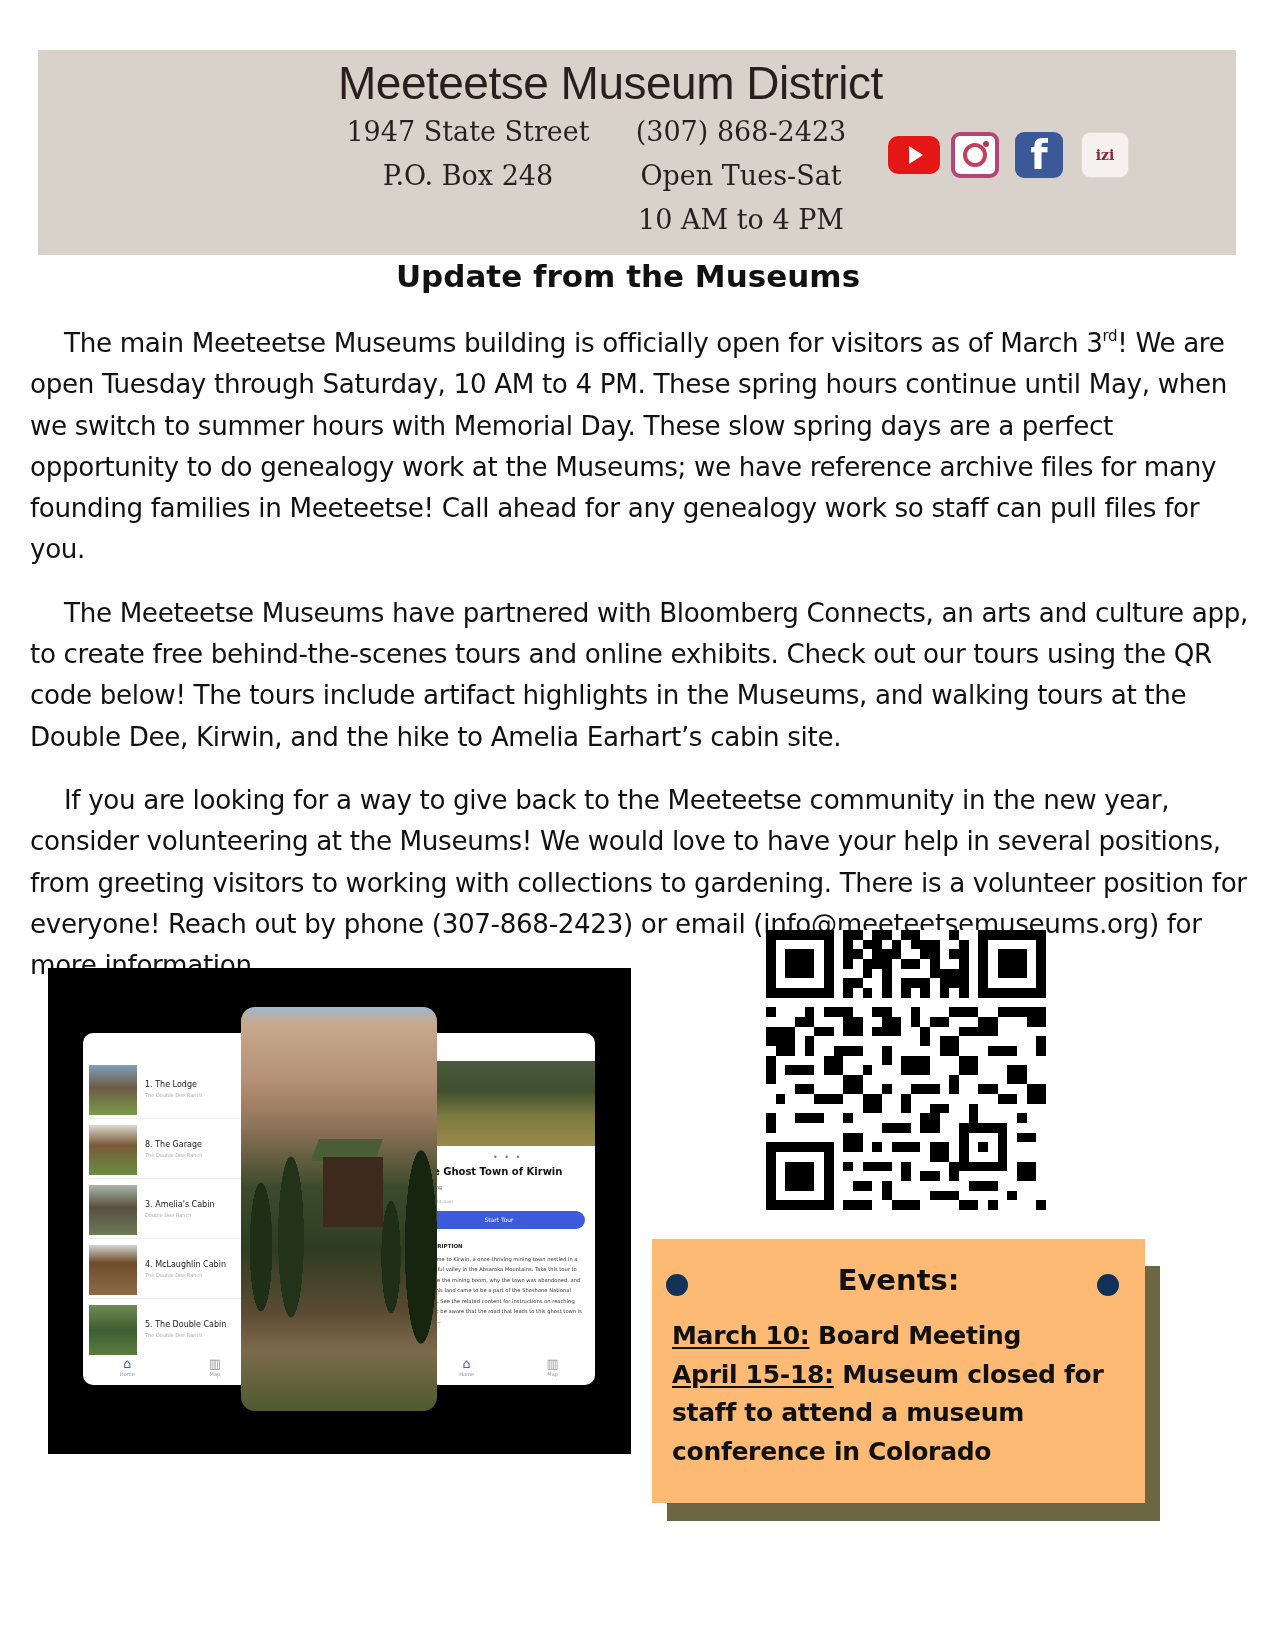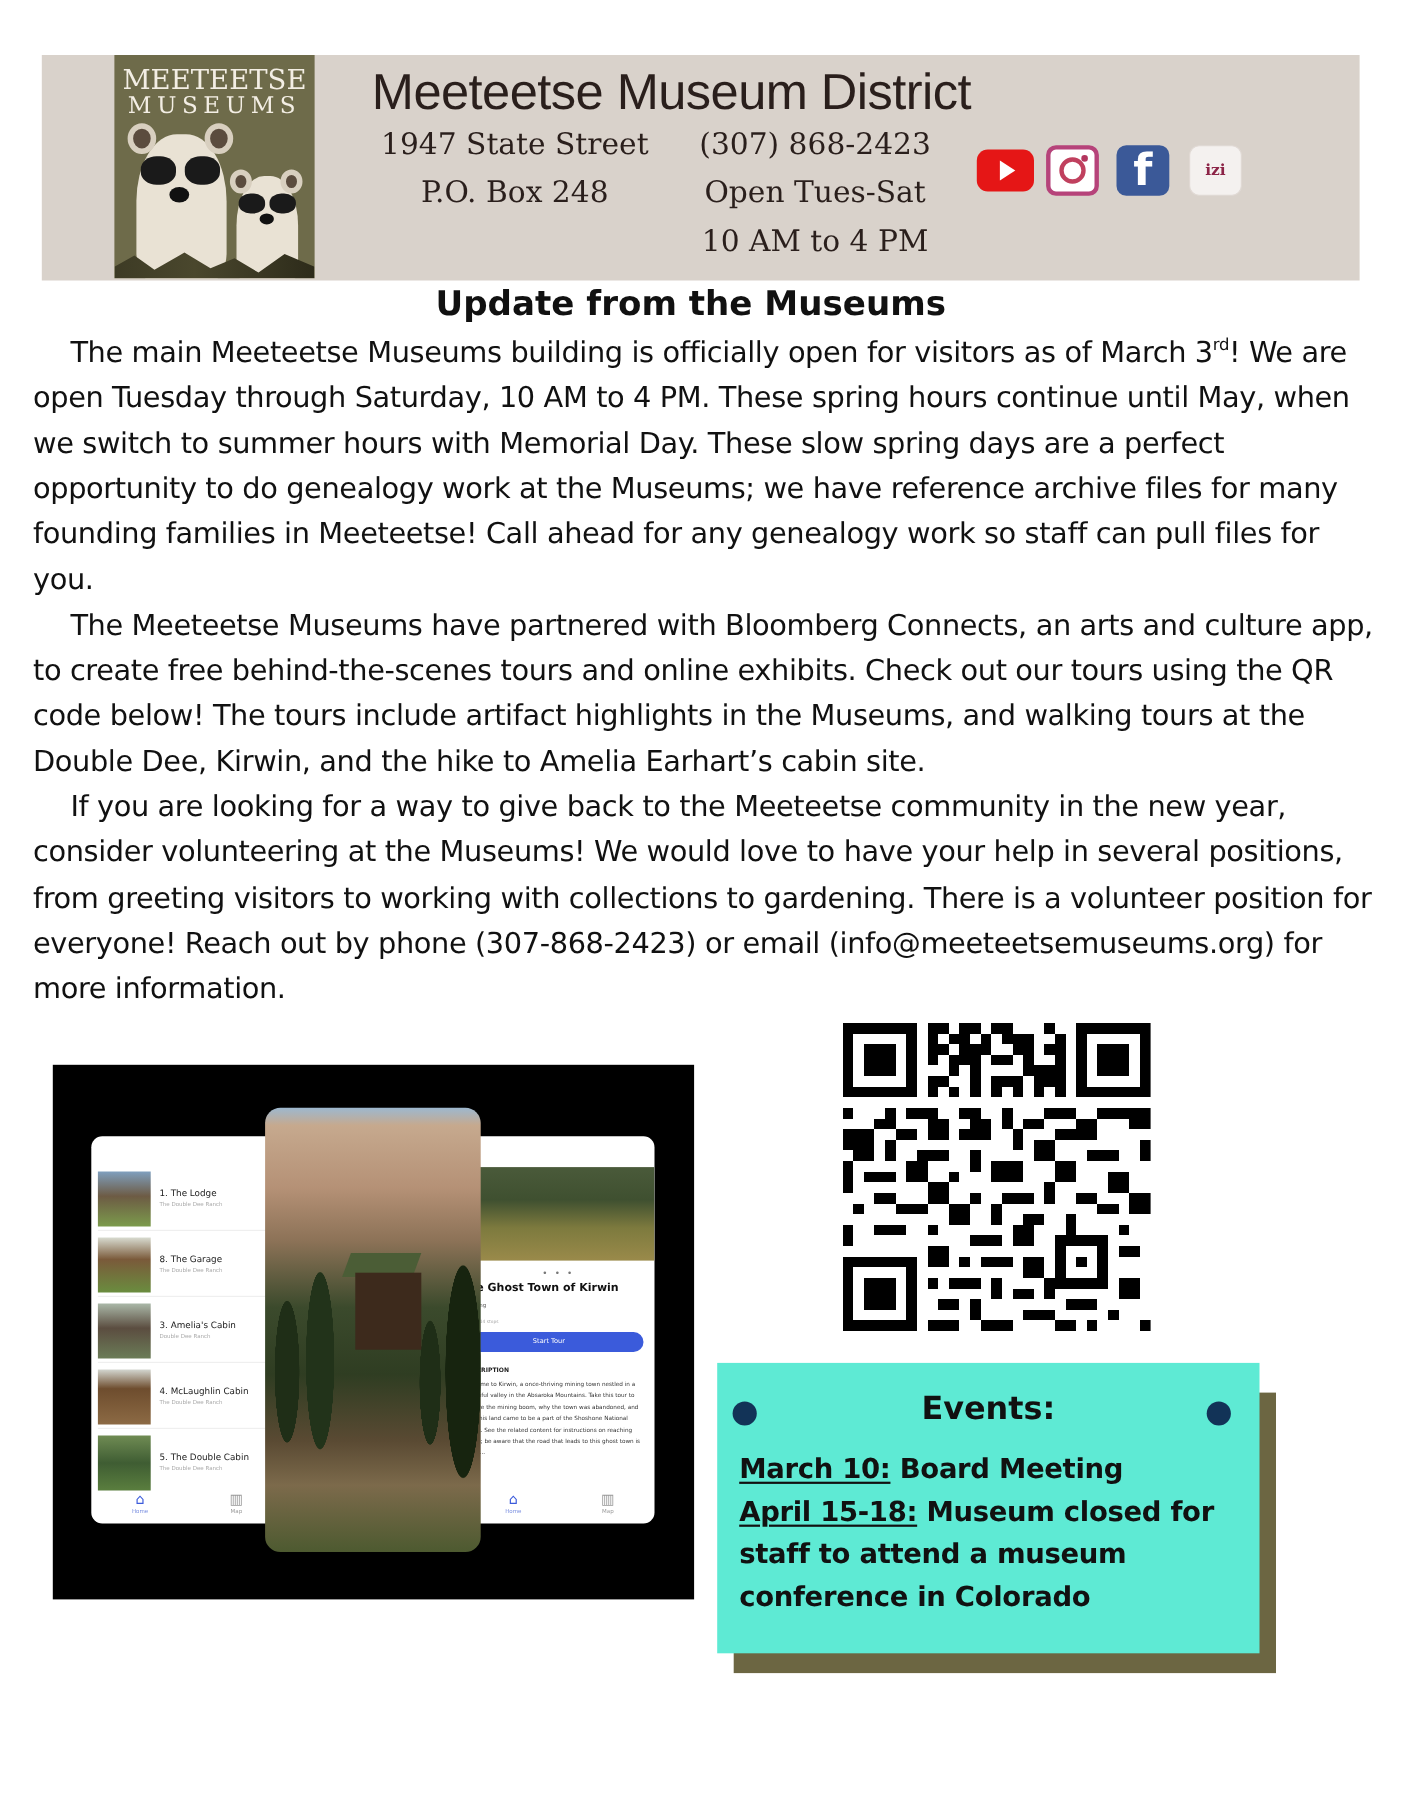--- a/index.html
+++ b/index.html
@@ -28,21 +28,21 @@
     .yt::after { content: ""; border-left: 14px solid #fff; border-top: 9px solid transparent; border-bottom: 9px solid transparent; margin-left: 3px; }
     .ig { left: 913px; background: #fff; border: 4px solid #b6437a; }
     .ig .ring { width: 24px; height: 24px; border-radius: 50%; border: 4px solid #c0405e; }
     .ig .dot { position: absolute; right: 6px; top: 5px; width: 6px; height: 6px; border-radius: 50%; background: #b3365e; }
     .fb { left: 977px; background: #3b5998; color: #fff; font-family: "DejaVu Sans", sans-serif; font-weight: bold; font-size: 40px; align-items: flex-end; }
     .izi { left: 1043px; background: #f4f1ef; border: 1px solid #e0d9d4; color: #8c2447; font-family: "DejaVu Serif", serif; font-weight: bold; font-size: 14px; }
 
     
     .heading { position: absolute; left: 0; width: 1240px; top: 258px; text-align: center; font-family: "DejaVu Sans", sans-serif; font-weight: bold; font-size: 31px; color: #111; padding-left: 16px; }
     .article { position: absolute; left: 30px; top: 301px; width: 1220px; font-family: "DejaVu Sans", sans-serif; font-size: 26.2px; line-height: 41.3px; color: #111; letter-spacing: -0.35px; }
-    .article p { text-indent: 34px; }
+    .article p { text-indent: 34px; margin-top: 22px; }
     .article sup { font-size: 15px; vertical-align: 11px; line-height: 0; }
 
     
     .mockup { position: absolute; left: 48px; top: 968px; width: 583px; height: 486px; background: #000; overflow: hidden; }
     .phone-l { position: absolute; left: 35px; top: 65px; width: 175px; height: 352px; background: #fff; border-radius: 10px; overflow: hidden; }
     .phone-r { position: absolute; left: 375px; top: 65px; width: 172px; height: 352px; background: #fff; border-radius: 10px; overflow: hidden; }
     .phone-c { position: absolute; left: 193px; top: 39px; width: 196px; height: 404px; border-radius: 14px; overflow: hidden;
       background: linear-gradient(180deg, #9db8cf 0%, #c6a98e 4%, #b59176 18%, #8c7257 30%, #3b4a2c 45%, #2f3d22 60%, #5a4a33 75%, #7c6a4b 85%, #4d5a30 100%); }
     .phone-c .trees { position: absolute; left: 0; top: 120px; width: 100%; height: 250px; background:
       radial-gradient(ellipse 14px 80px at 20px 120px, #1f2e17 80%, transparent 81%),
@@ -73,55 +73,32 @@
     .r-meta { position: absolute; left: -2px; top: 166px; font-size: 4px; color: #aaa; }
     .r-btn { position: absolute; left: -10px; top: 178px; width: 172px; height: 18px; background: #3b5bdb; border-radius: 9px; color: #fff; font-size: 6px; text-align: center; line-height: 18px; }
     .r-desc-h { position: absolute; left: -2px; top: 210px; font-size: 5.5px; font-weight: bold; color: #222; }
     .r-desc { position: absolute; left: -2px; top: 221px; width: 168px; font-size: 5.2px; line-height: 10.4px; color: #333; }
 
     
     .qr { position: absolute; left: 766px; top: 930px; width: 280px; height: 280px; }
 
     
     .events-shadow { position: absolute; left: 667px; top: 1266px; width: 493px; height: 255px; background: #6c6642; }
-    .events { position: absolute; left: 652px; top: 1239px; width: 493px; height: 264px; background: #5eead4; }
+    .events { position: absolute; left: 652px; top: 1239px; width: 493px; height: 264px; background: #fdba74; }
     .bullet { position: absolute; width: 22px; height: 22px; border-radius: 50%; background: #123357; top: 35px; }
     .bullet.l { left: 14px; }
     .bullet.r { left: 445px; }
     .events-title { position: absolute; left: 0; width: 100%; top: 24px; text-align: center; font-weight: bold; font-size: 29px; color: #111; }
     .events-body { position: absolute; left: 20px; top: 78px; width: 450px; font-size: 25px; font-weight: bold; line-height: 38.5px; color: #111; letter-spacing: -0.3px; }
     .events-body .date { text-decoration: underline; text-decoration-thickness: 2px; text-underline-offset: 3px; }
   </style>
 </head>
 <body>
 
 <div class="banner">
-  <div class="logo">
-    <div class="logo-line1">MEETEETSE</div>
-    <div class="logo-line2">MUSEUMS</div>
-
-    <div class="ferret" style="left:12px; top:62px; width:100px; height:141px;">
-      <div class="body" style="left:8px; top:10px; width:82px; height:135px;"></div>
-      <div class="ear" style="left:0; top:0;"></div>
-      <div class="ear" style="left:70px; top:0;"></div>
-      <div class="mask" style="left:12px; top:30px; width:32px; height:26px;"></div>
-      <div class="mask" style="left:52px; top:30px; width:32px; height:26px;"></div>
-      <div class="nose" style="left:38px; top:58px; width:18px; height:14px;"></div>
-    </div>
-
-    <div class="ferret" style="left:105px; top:104px; width:68px; height:100px;">
-      <div class="body" style="left:6px; top:6px; width:56px; height:100px;"></div>
-      <div class="ear" style="left:0; top:0; width:20px; height:22px;"></div>
-      <div class="ear" style="left:46px; top:0; width:20px; height:22px;"></div>
-      <div class="mask" style="left:8px; top:22px; width:24px; height:18px;"></div>
-      <div class="mask" style="left:36px; top:22px; width:24px; height:18px;"></div>
-      <div class="nose" style="left:27px; top:40px; width:13px; height:10px;"></div>
-    </div>
-    <div class="logo-trees"></div>
-  </div>
 
   <div class="title">Meeteetse Museum District</div>
 
   <div class="addr addr-left">
     <div>1947 State Street</div>
     <div>P.O. Box 248</div>
   </div>
   <div class="addr addr-right">
     <div>(307) 868-2423</div>
     <div>Open Tues-Sat</div>

